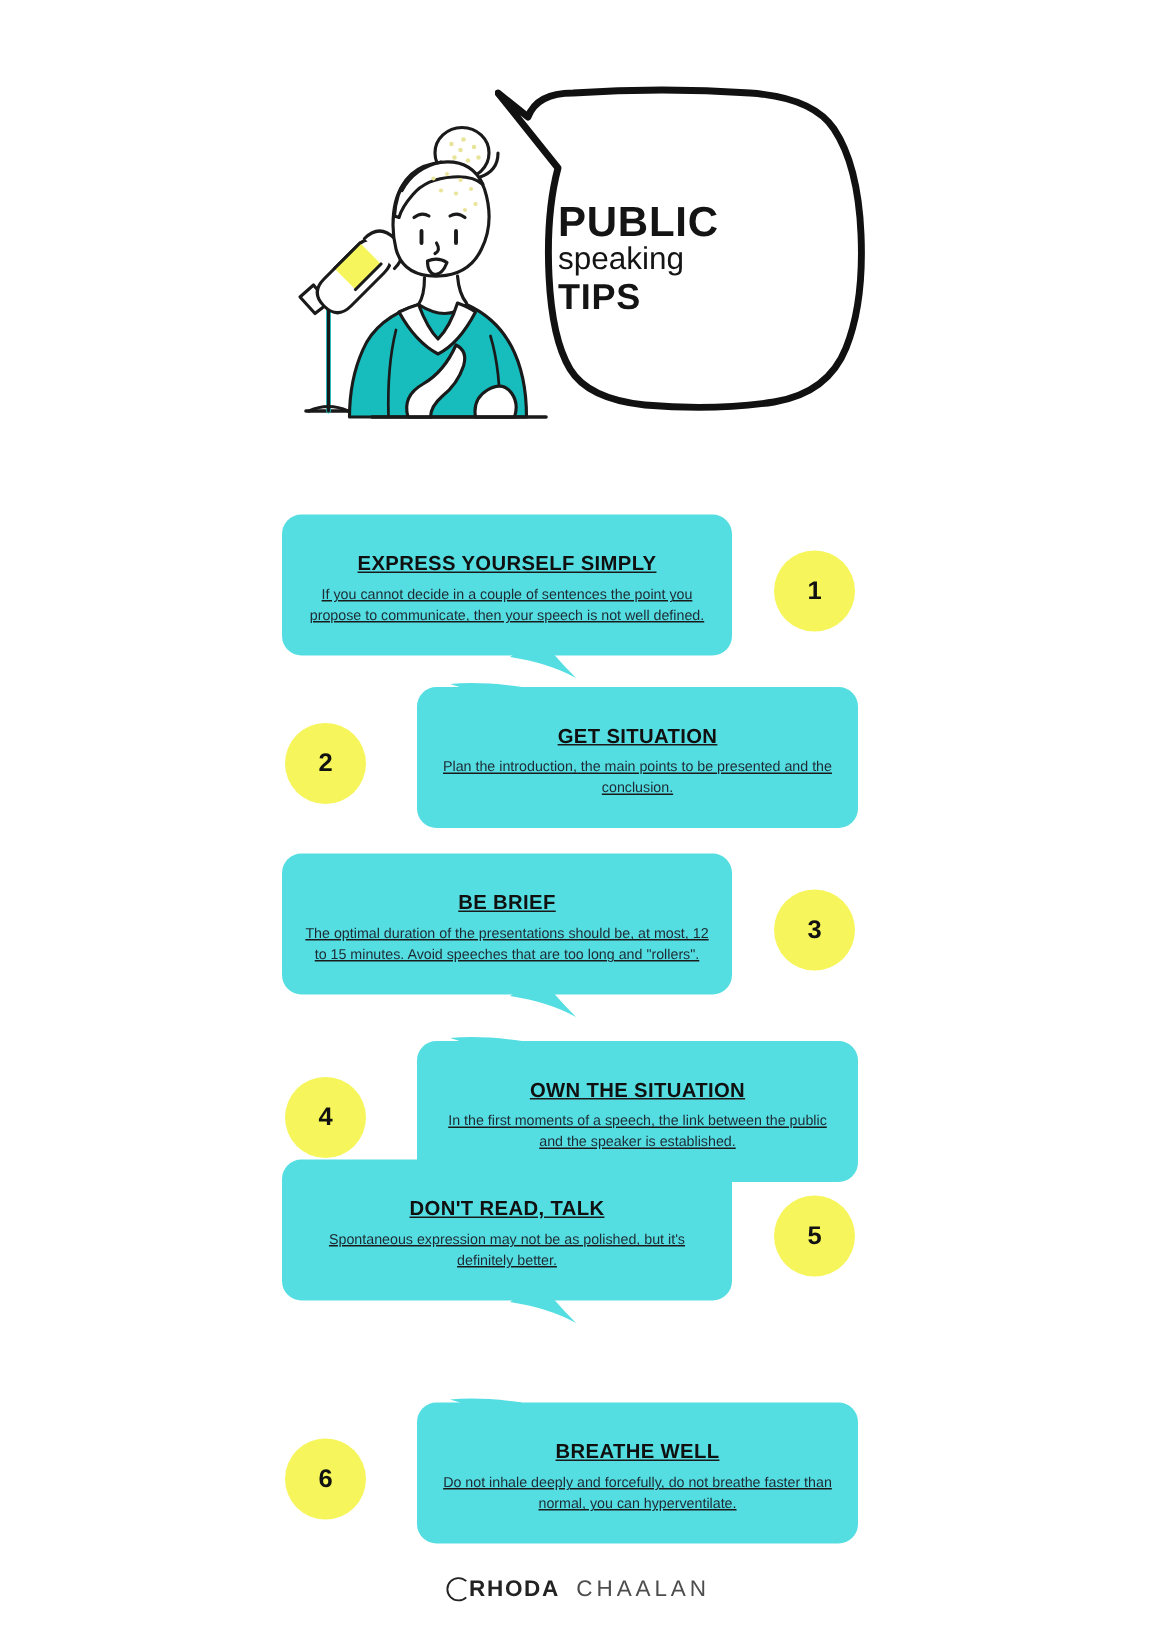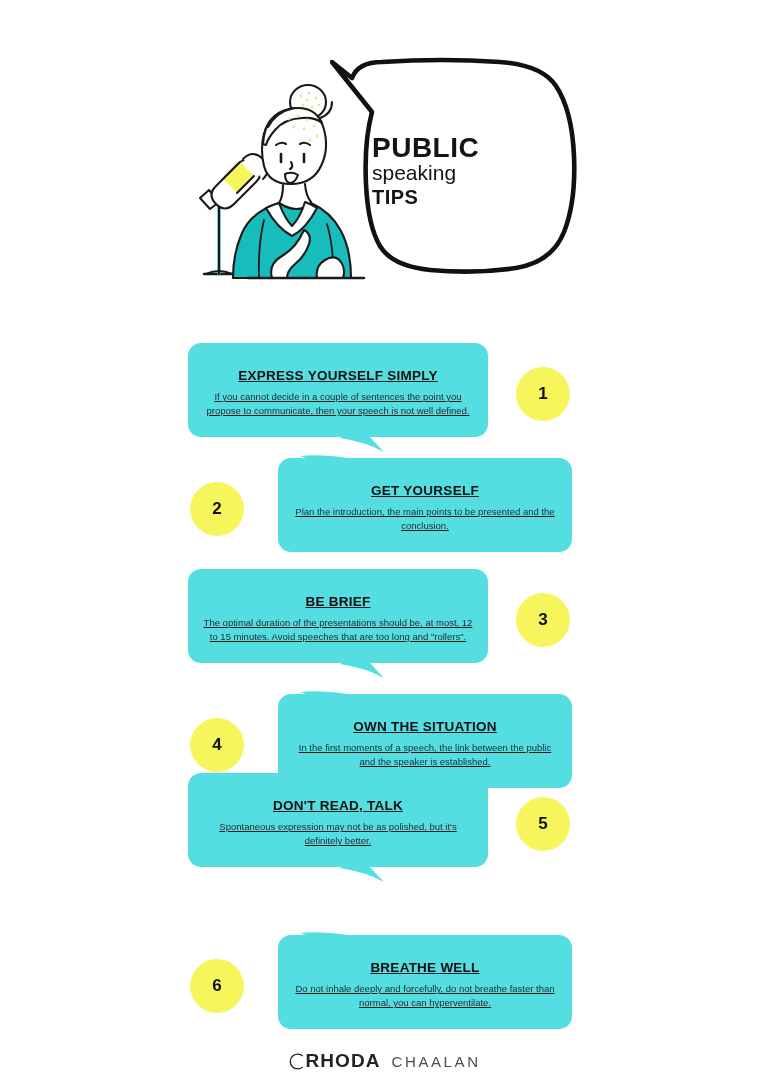--- a/index.html
+++ b/index.html
@@ -54,21 +54,21 @@
     display: block;
   }
   .hero-line-2 {
     font-size: 21px;
     font-weight: normal;
     color: #141414;
     display: block;
     margin-top: 0;
   }
   .hero-line-3 {
-    font-size: 20px;
+    font-size: 24px;
     font-weight: bold;
     letter-spacing: 0.5px;
     color: #141414;
     display: block;
     margin-top: 4px;
   }
 
   
   .tip-row {
     position: absolute;
@@ -152,21 +152,21 @@
     justify-content: center;
     gap: 4px;
   }
   #footer-mark {
     width: 19px;
     height: 19px;
     margin-right: 1px;
     display: block;
   }
   #footer-name-bold {
-    font-size: 19px;
+    font-size: 15px;
     font-weight: bold;
     letter-spacing: 1.1px;
     color: #232323;
     margin-left: -6px;
   }
   #footer-name-light {
     font-size: 15px;
     font-weight: normal;
     letter-spacing: 2.6px;
     color: #4d4d4d;
@@ -289,21 +289,21 @@
   </div>
 </div>
 
 <div class="tip-row even" style="top:458px;">
   <div class="bubble-wrap">
     <svg class="bubble-svg" viewBox="0 0 324 120">
       <path d="M78 6 q-28 -4 -48 -2 q22 6 34 20 Z" fill="#55DEE2"></path>
       <rect x="8" y="6" width="294" height="94" rx="13" ry="13" fill="#55DEE2"></rect>
     </svg>
     <div class="bubble-text">
-      <div class="tip-title">GET YOURSELF</div>
+      <div class="tip-title">GET SITUATION</div>
       <div class="tip-body">Plan the introduction, the main points to be presented and the conclusion.</div>
     </div>
   </div>
   <div class="num-circle" style="background:#F6F65C;">
     <span>2</span>
   </div>
 </div>
 
 <div class="tip-row odd" style="top:569px;">
   <div class="bubble-wrap">

